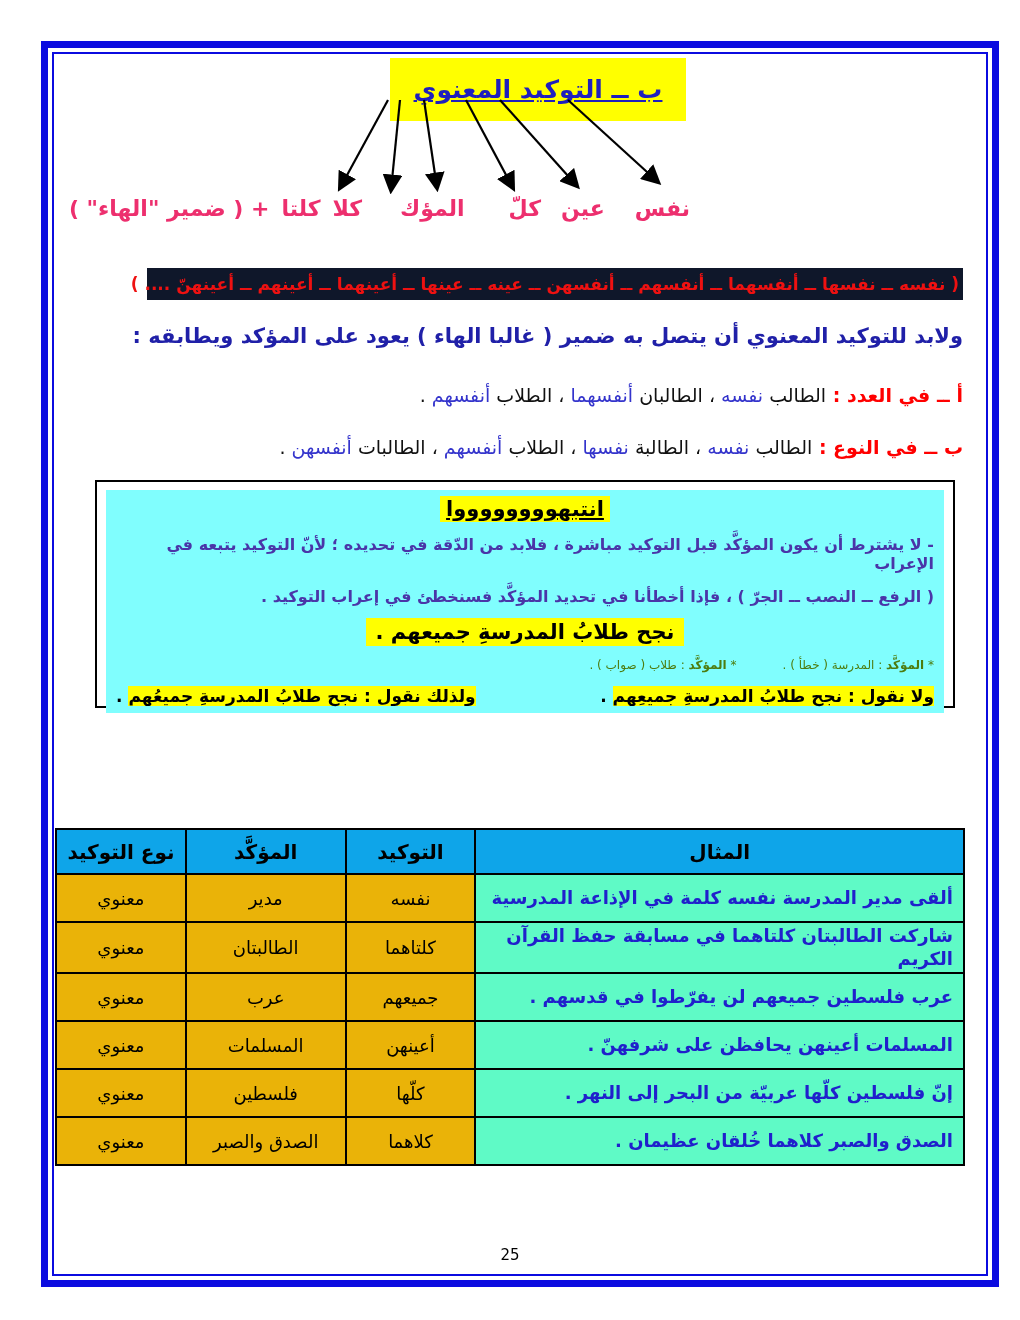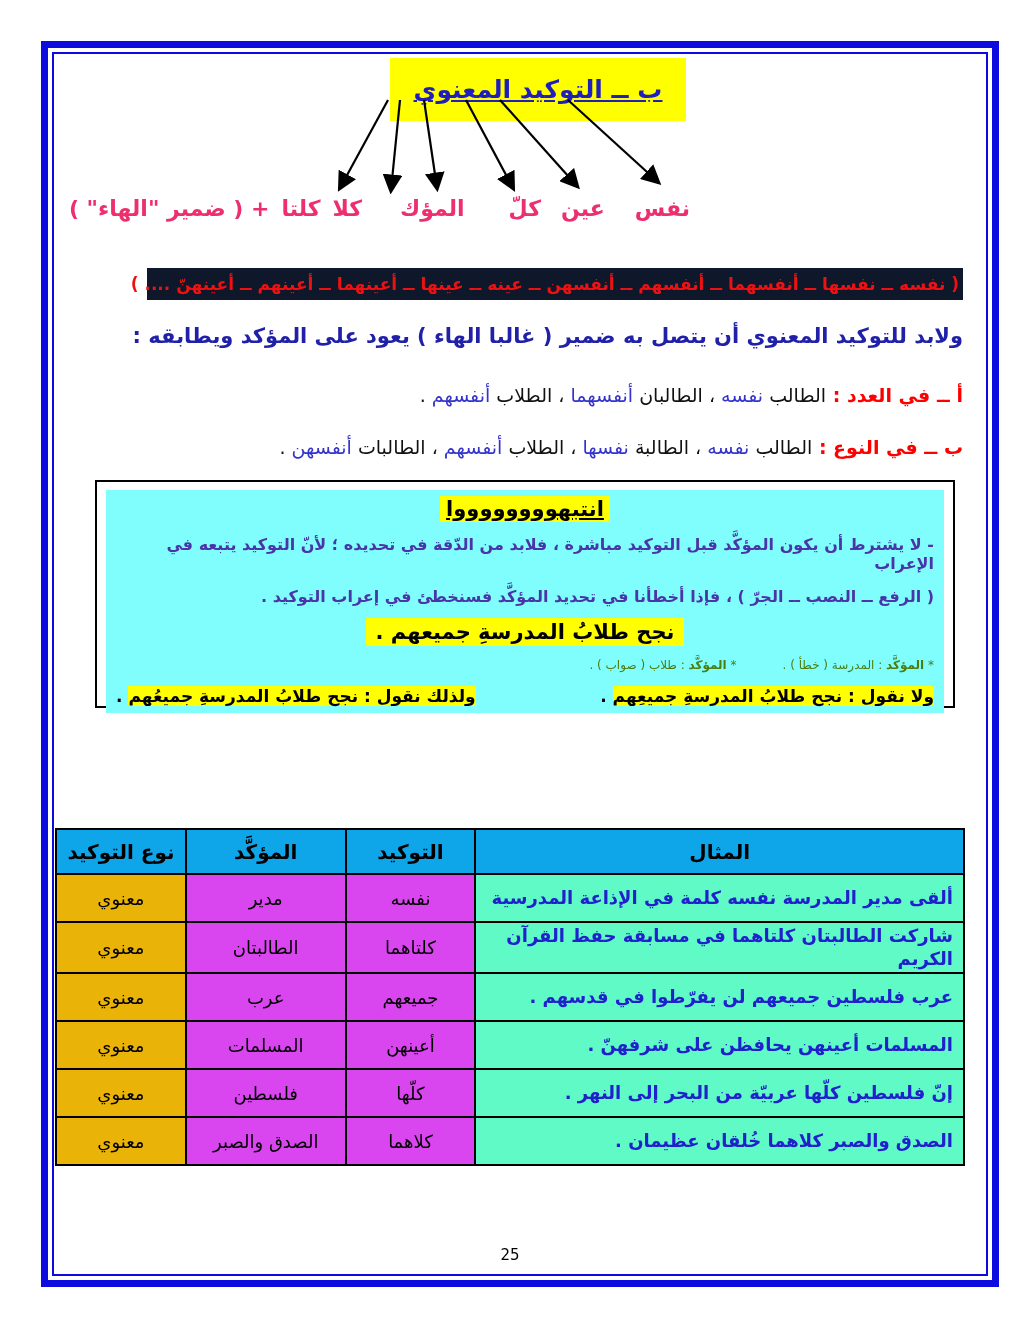--- a/index.html
+++ b/index.html
@@ -56,21 +56,21 @@
   
   .gtable{position:absolute;left:55px;top:828px;width:910px;border-collapse:collapse;direction:rtl;}
   .gtable th,.gtable td{border:2px solid #000;box-sizing:border-box;}
   .gtable th{background:#0ea5e9;color:#000;font-size:20px;font-weight:bold;text-align:center;height:45px;padding:2px 6px;}
   .gtable td{height:48px;}
   .col-example{width:490px;}
   .col-tawkid{width:130px;}
   .col-muakkad{width:160px;}
   .col-type{width:130px;}
   td.example-cell{background:#5ffac6;color:#2020cc;font-weight:bold;font-size:18px;text-align:right;padding:2px 10px;line-height:1.25;}
-  td.plain-cell{background:#d946ef;color:#000;font-size:18px;text-align:center;padding:2px 6px;}
+  td.plain-cell{background:#eab308;color:#000;font-size:18px;text-align:center;padding:2px 6px;}
   td.type-cell{background:#eab308;color:#000;font-size:18px;text-align:center;padding:2px 6px;}
   
   .page-num{position:absolute;top:1246px;left:0;right:0;text-align:center;color:#000;font-size:15px;direction:ltr;}
 </style>
 </head>
 <body>
 
 <div class="frame"></div>
 
 <div class="doc-title">ب ــ التوكيد المعنوي</div>

